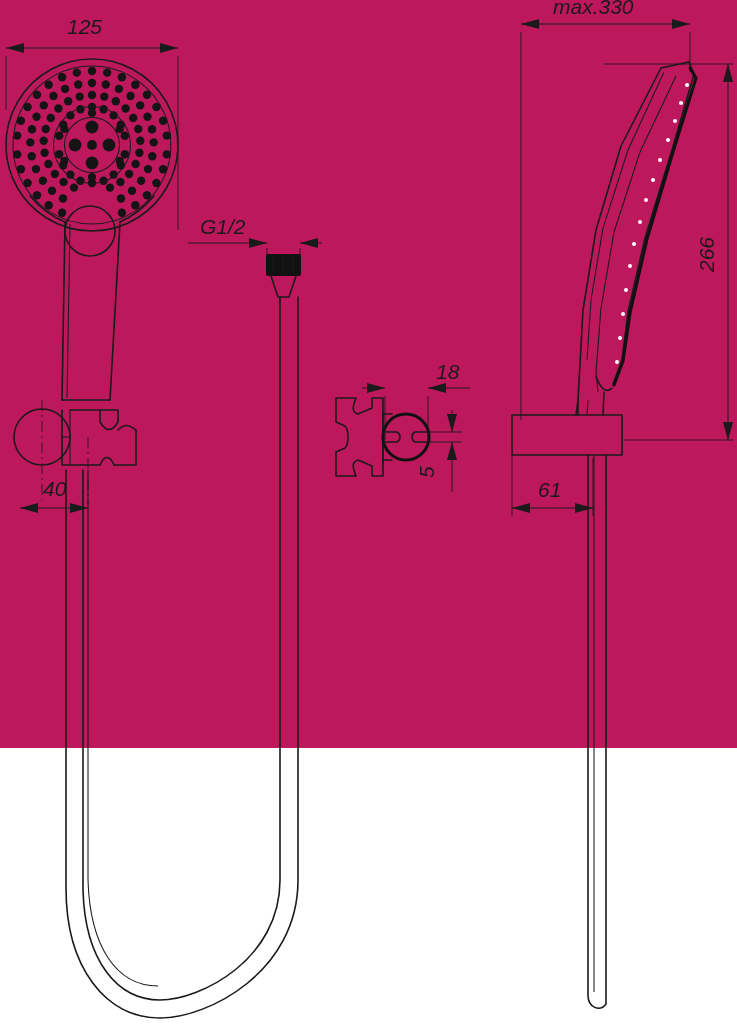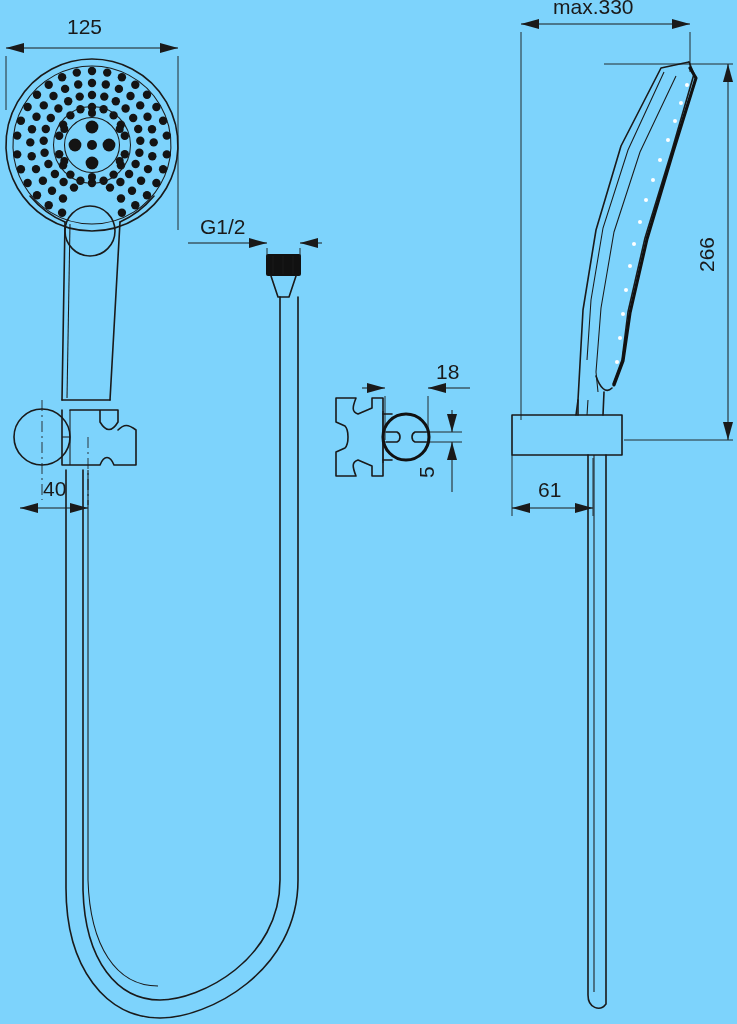--- a/index.html
+++ b/index.html
@@ -11,22 +11,23 @@
   body {
     width: 737px;
     height: 1024px;
     font-family: "Liberation Sans", sans-serif;
     overflow: hidden;
     position: relative;
   }
   #drawing-root {
     position: relative;
     width: 737px;
-    height: 1024px;
-    background: #7dd3fc;
+    height: 748px;
+    background: #be185d;
+    font-style: italic;
   }
   svg#tech-drawing {
     display: block;
     width: 737px;
     height: 1024px;
   }
   .ln {
     fill: none;
     stroke: #1a1a1a;
     stroke-width: 1.6;

